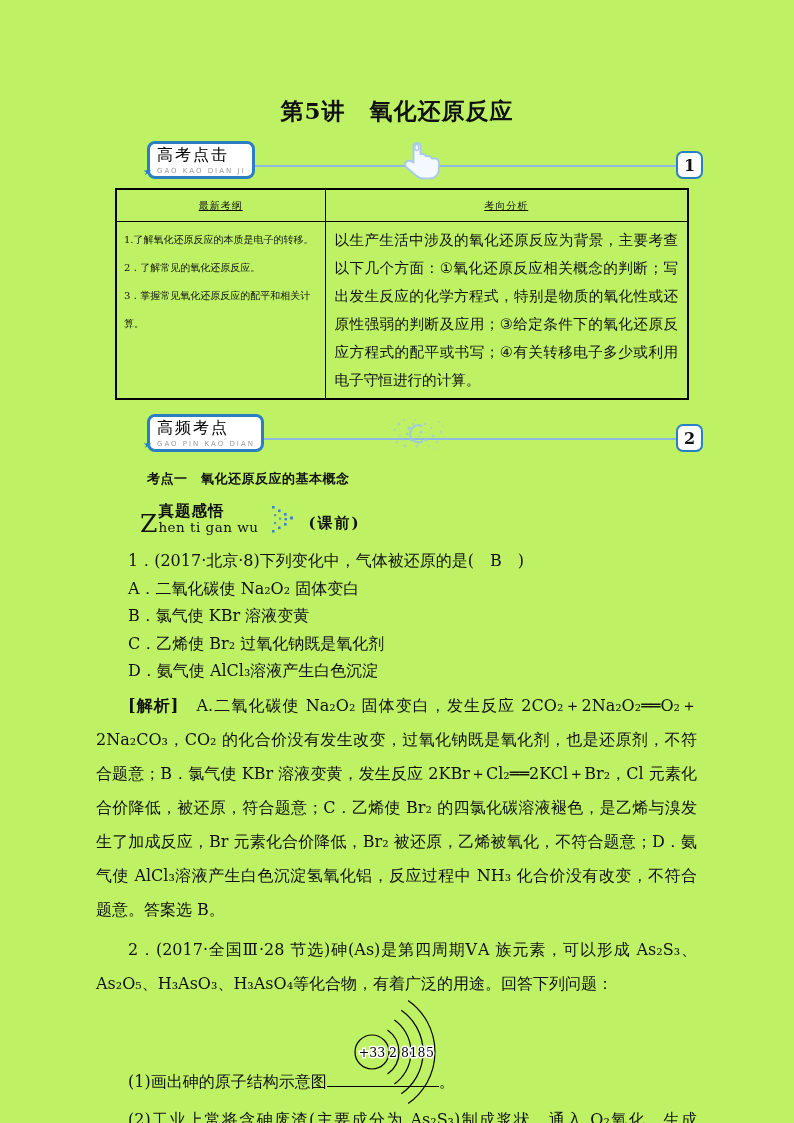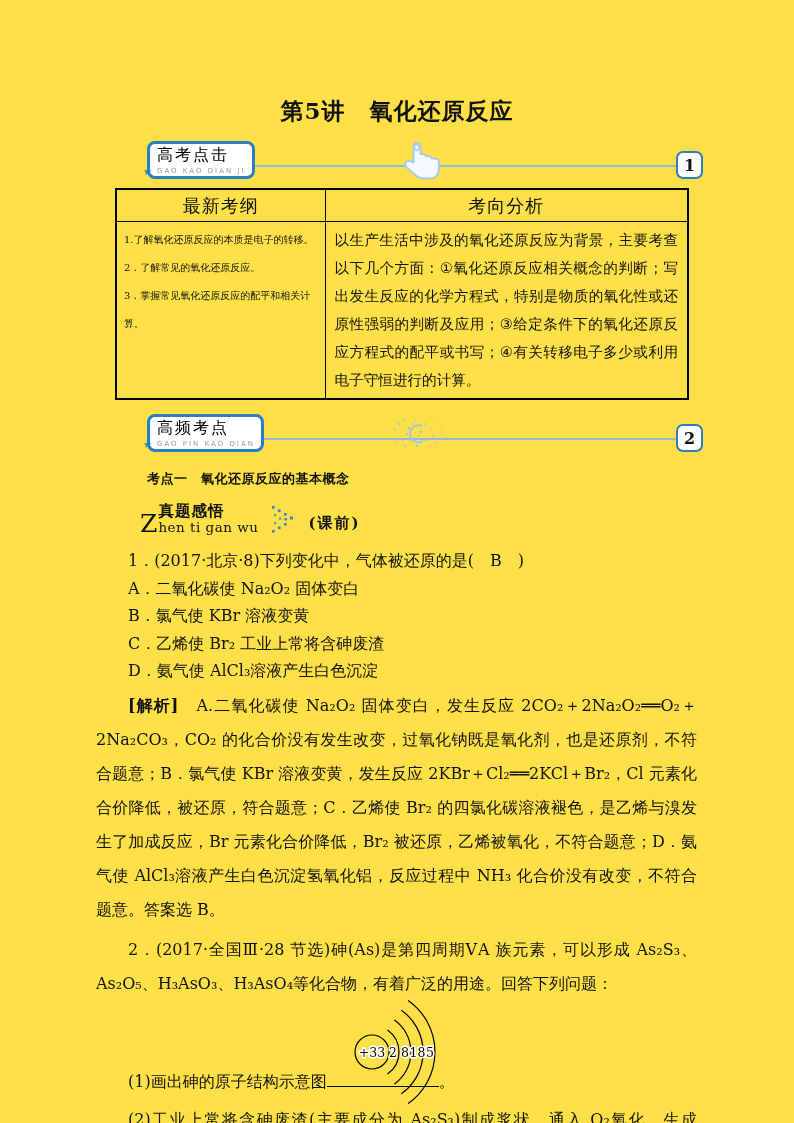--- a/index.html
+++ b/index.html
@@ -1,19 +1,19 @@
 <!DOCTYPE html>
 <html><head>
 <meta charset="utf-8">
 <style>
   html,body{margin:0;padding:0;background:#fff;}
   .page{
     position:relative;
     width:794px;height:1123px;
-    background:#fde047;
+    background:#bef264;
     overflow:hidden;
     color:#111;
     font-family:"DejaVu Serif","Liberation Serif",serif;
     font-size:16px;
     box-sizing:border-box;
     padding-top:96px;
   }
   
   .doc-title{
     margin:0;
@@ -78,23 +78,24 @@
     table-layout:fixed;
   }
   .syllabus th,.syllabus td{
     border:1px solid #000;
     vertical-align:top;
   }
   .syllabus{border:2px solid #000;}
   .syllabus th{
     height:29px;
     font-weight:normal;
-    font-size:18px;
+    font-size:10px;
     vertical-align:middle;
     letter-spacing:1px;
+    text-decoration:underline;
   }
   .col-left{width:209px;}
   .col-right{width:363px;}
   .syllabus td.cell-left{
     padding:4px 5px 4px 7px;
     font-size:10px;
     line-height:28px;
   }
   .syllabus td.cell-right{
     padding:4px 9px;
@@ -274,21 +275,21 @@
     </svg>
     <span class="zhenti-stage">(课前)</span>
   </div>
 
   <div class="content">
 
     <div class="q1-block">
       <p class="stem1">1．(2017·北京·8)下列变化中，气体被还原的是(　B　)</p>
       <p>A．二氧化碳使 Na₂O₂ 固体变白</p>
       <p>B．氯气使 KBr 溶液变黄</p>
-      <p>C．乙烯使 Br₂ 工业上常将含砷废渣</p>
+      <p>C．乙烯使 Br₂ 过氧化钠既是氧化剂</p>
       <p>D．氨气使 AlCl₃溶液产生白色沉淀</p>
     </div>
 
     <p class="para mt4"><span class="jx">[解析]</span><span>　A.二氧化碳使 Na₂O₂ 固体变白，发生反应 2CO₂＋2Na₂O₂══O₂＋2Na₂CO₃，CO₂ 的化合价没有发生改变，过氧化钠既是氧化剂，也是还原剂，不符合题意；B．氯气使 KBr 溶液变黄，发生反应 2KBr＋Cl₂══2KCl＋Br₂，Cl 元素化合价降低，被还原，符合题意；C．乙烯使 Br₂ 的四氯化碳溶液褪色，是乙烯与溴发生了加成反应，Br 元素化合价降低，Br₂ 被还原，乙烯被氧化，不符合题意；D．氨气使 AlCl₃溶液产生白色沉淀氢氧化铝，反应过程中 NH₃ 化合价没有改变，不符合题意。答案选 B。</span></p>
 
     <p class="para mt6">2．(2017·全国Ⅲ·28 节选)砷(As)是第四周期ⅤA 族元素，可以形成 As₂S₃、As₂O₅、H₃AsO₃、H₃AsO₄等化合物，有着广泛的用途。回答下列问题：</p>
 
     <p class="part1-line">
       <svg class="atom-svg" width="110" height="92" viewBox="0 0 110 92">
         <circle cx="30" cy="50" r="17" fill="none" stroke="#000" stroke-width="1.2"></circle>

